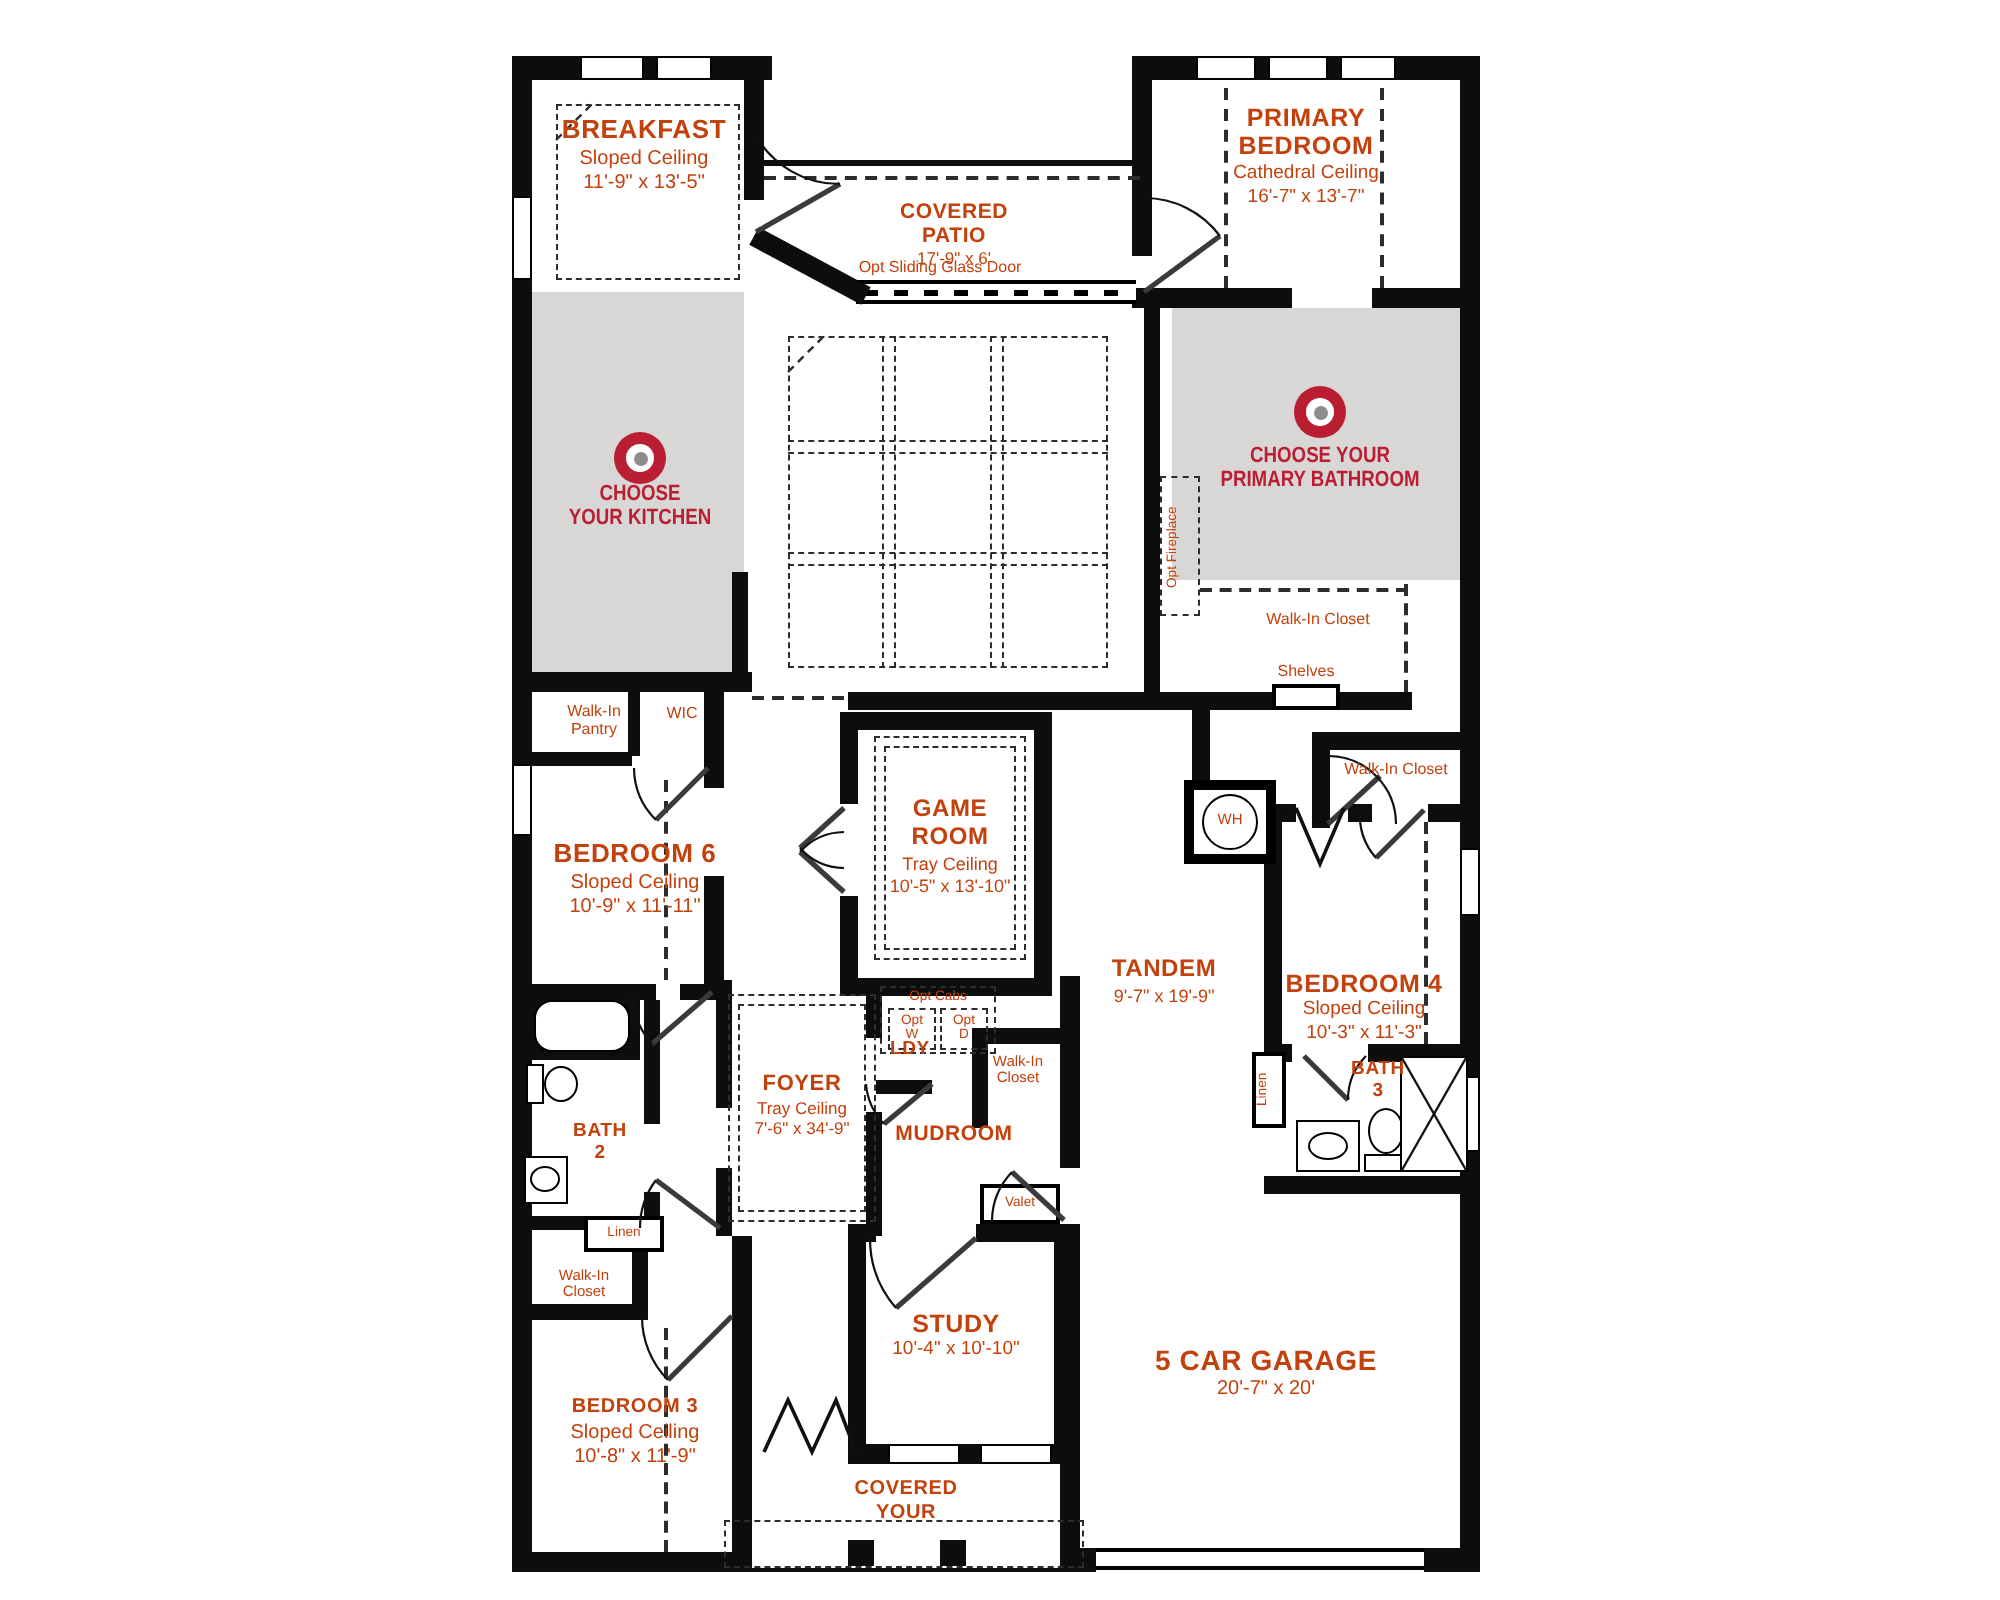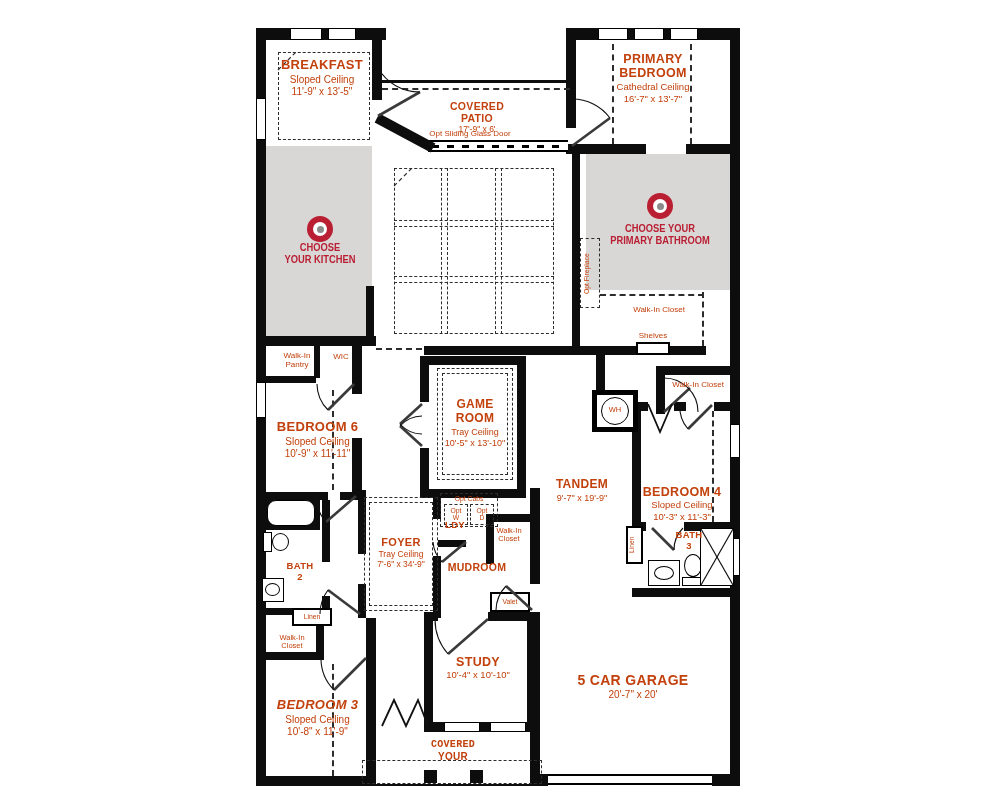--- a/index.html
+++ b/index.html
@@ -348,33 +348,33 @@
 
   <div class="lbl" style="left:671px;top:530px;width:36px;">
     <span class="name" style="font-size:9.5px;">BATH</span>
     <span class="name" style="font-size:9.5px;">3</span>
   </div>
   <div class="lbl xs vtext" style="left:628px;top:530px;width:13px;height:30px;">
     <span>Linen</span>
   </div>
 
   <div class="lbl" style="left:260px;top:698px;width:115px;">
-    <span class="name" style="font-size:13px;font-style:italic;">BEDROOM 3</span>
+    <span class="name" style="font-size:10px;">BEDROOM 3</span>
     <span class="sub" style="font-size:10px;">Sloped Ceiling</span>
     <span class="sub" style="font-size:10px;">10'-8" x 11'-9"</span>
   </div>
 
   <div class="lbl" style="left:430px;top:655px;width:96px;">
     <span class="name" style="font-size:12.5px;">STUDY</span>
     <span class="sub" style="font-size:9.5px;">10'-4" x 10'-10"</span>
   </div>
 
   <div class="lbl" style="left:553px;top:672px;width:160px;">
     <span class="name" style="font-size:14px;">5 CAR GARAGE</span>
     <span class="sub" style="font-size:10px;">20'-7" x 20'</span>
   </div>
 
   <div class="lbl" style="left:407px;top:739px;width:92px;">
-    <span class="name" style="font-size:10px;font-family:Liberation Mono, monospace;">COVERED</span>
+    <span class="name" style="font-size:10px;">COVERED</span>
     <span class="name" style="font-size:10px;">YOUR</span>
   </div>
 
 </div>
 
 </body></html>

